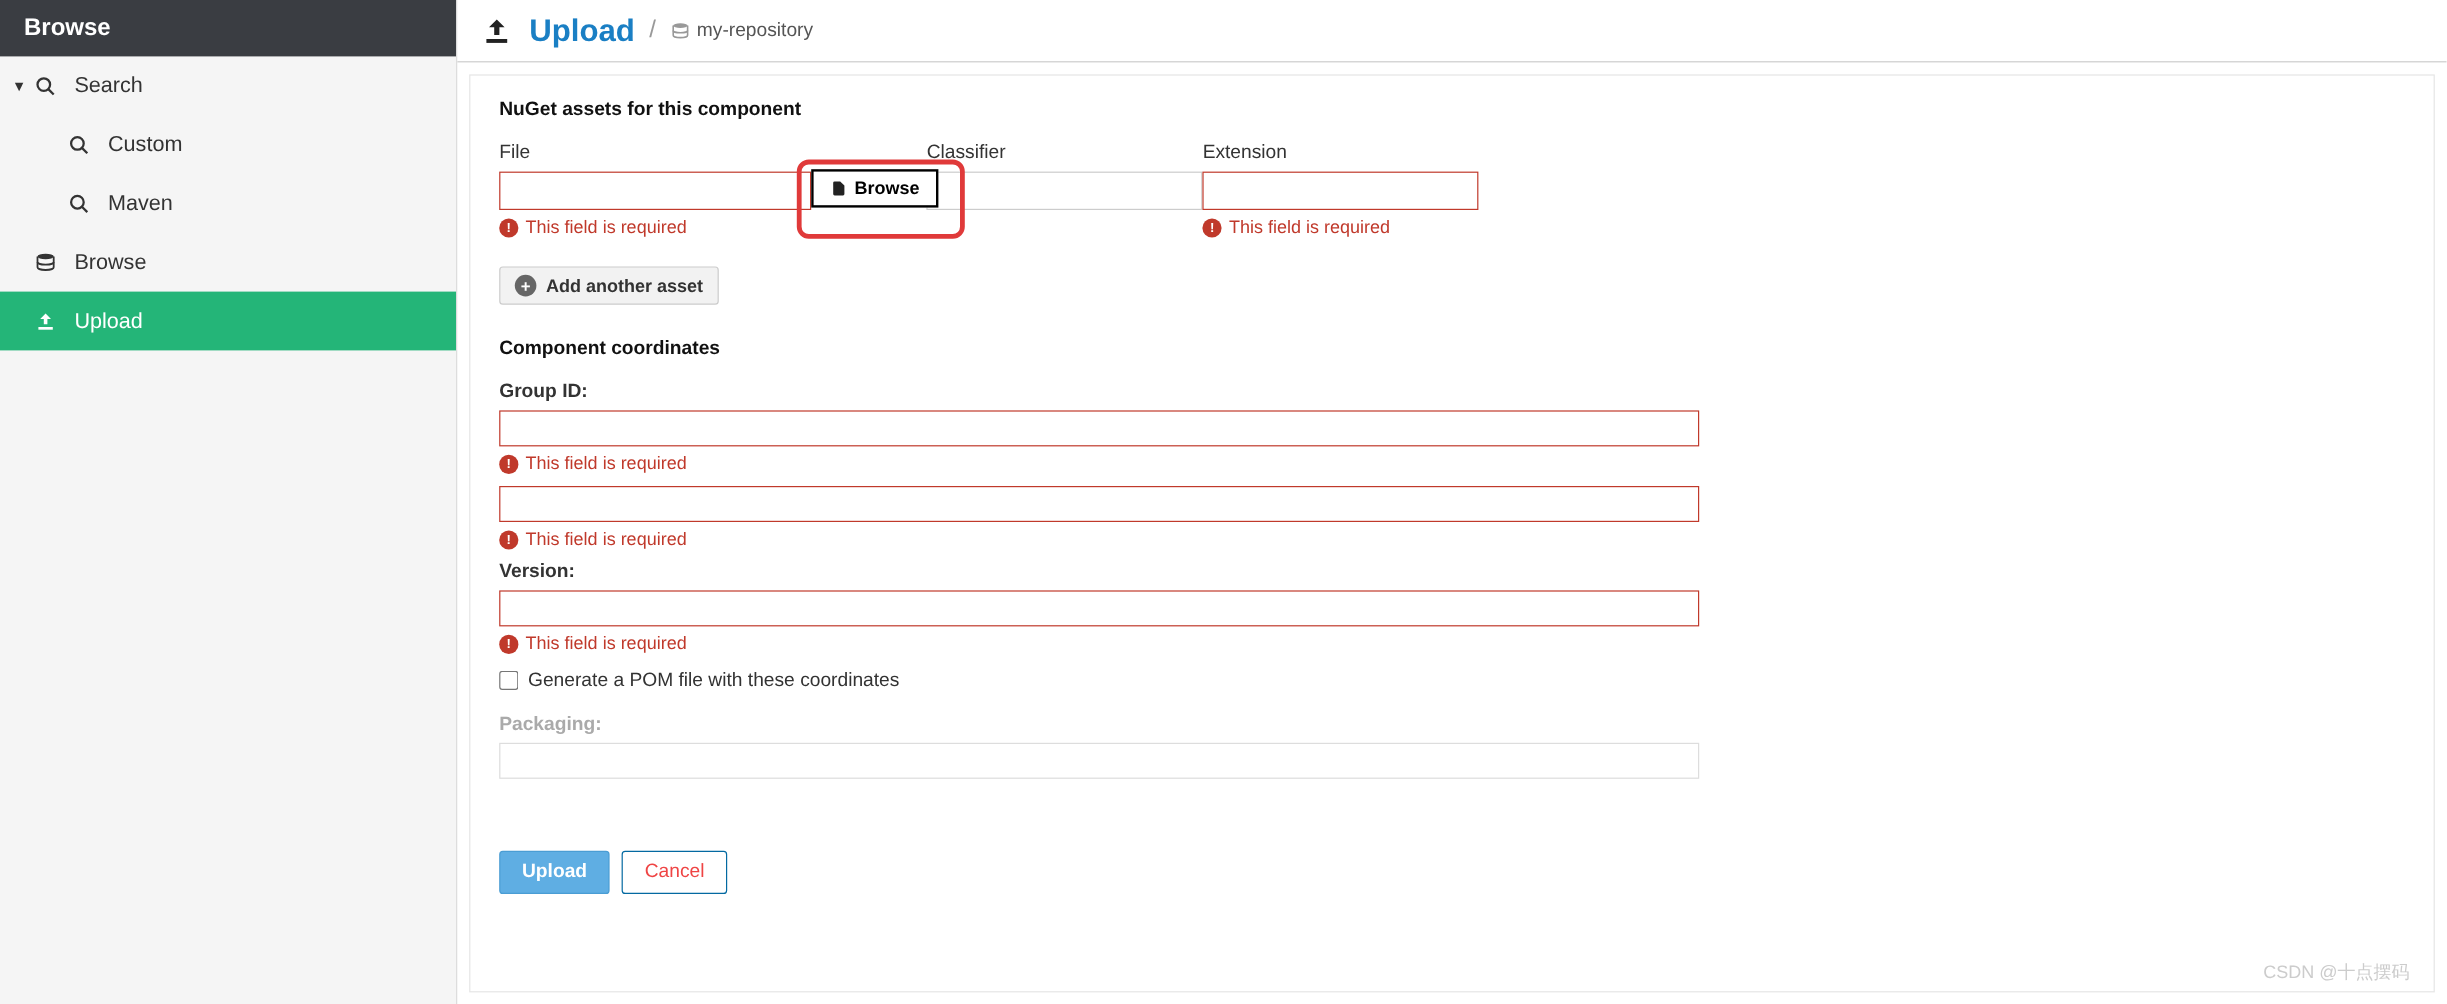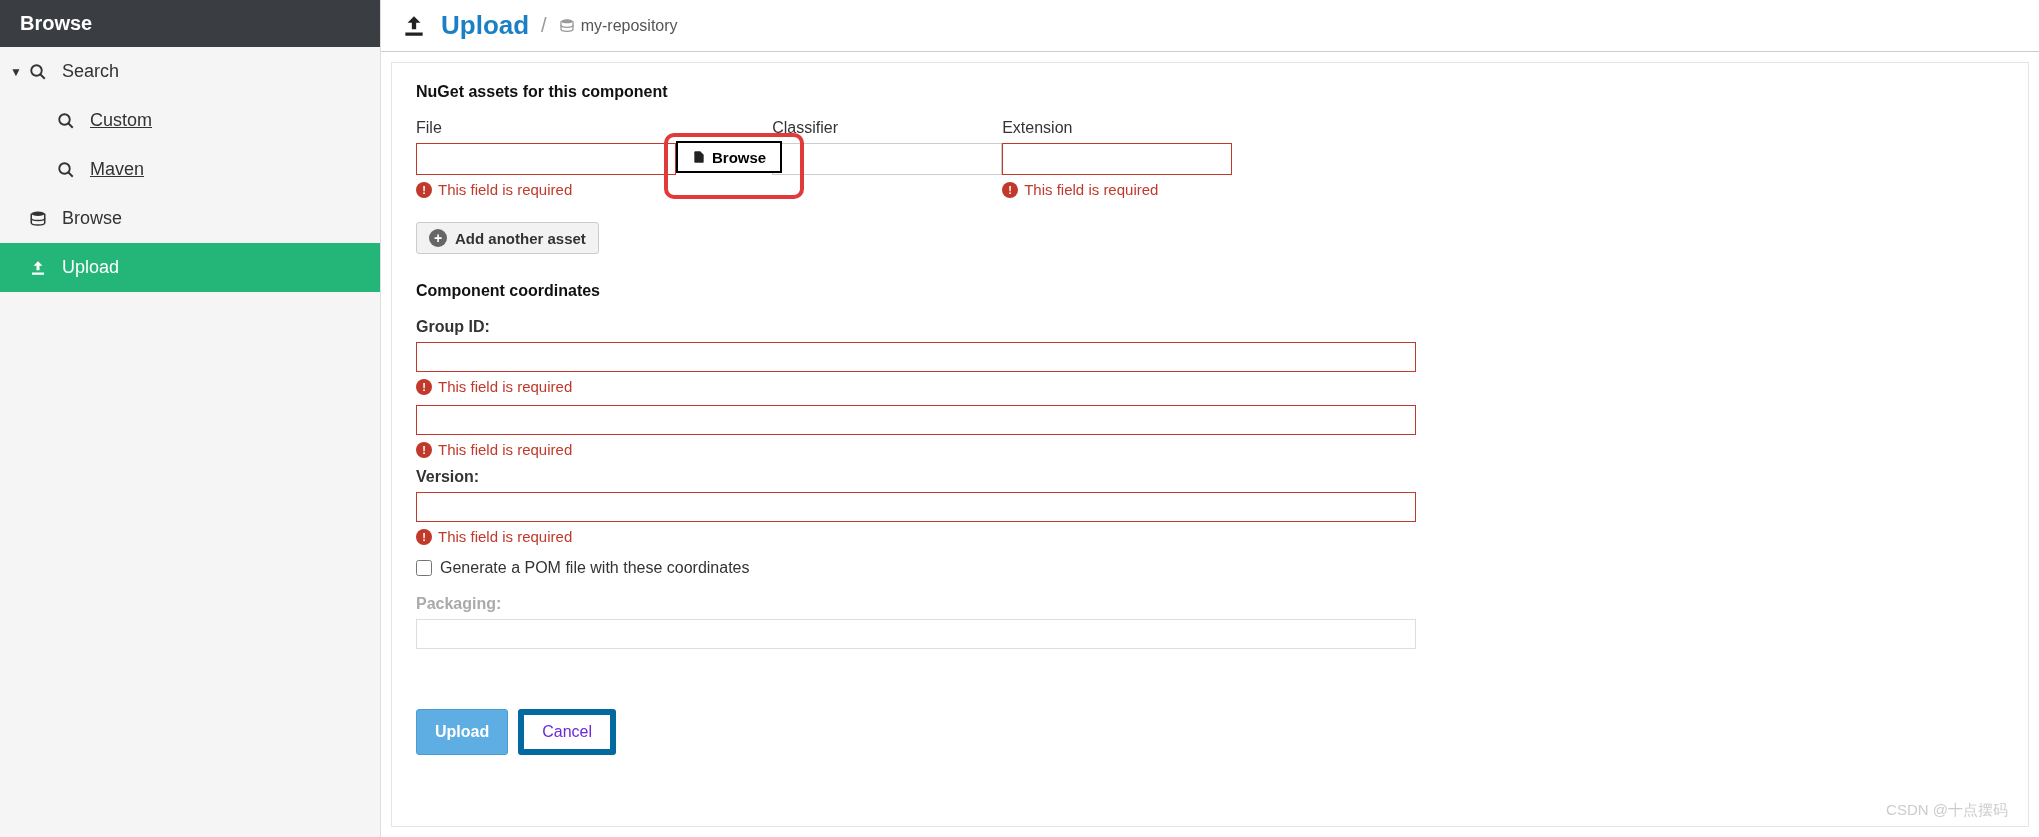--- a/index.html
+++ b/index.html
@@ -5,21 +5,21 @@
     * { box-sizing: border-box; margin: 0; padding: 0; }
     body { font-family: -apple-system, BlinkMacSystemFont, "Segoe UI", Helvetica, Arial, sans-serif; font-size: 14px; color: #333; background: #fff; }
     .container { display: flex; width: 2039px; height: 837px; }
     
     
     .sidebar { width: 381px; background: #f5f5f5; border-right: 1px solid #ddd; }
     .sidebar-header { background: #3a3d42; color: #fff; padding: 12px 20px; font-size: 20px; font-weight: 600; }
     .sidebar-items { padding: 0; }
     .sidebar-item { display: flex; align-items: center; padding: 14px 28px; font-size: 18px; color: #333; cursor: pointer; }
     .sidebar-item.has-caret { padding-left: 10px; }
-    .sidebar-item.indent { padding-left: 56px; text-decoration: underline; }
+    .sidebar-item.indent { padding-left: 56px; }
     .sidebar-item.active { background: #24b578; color: #fff; }
     .sidebar-item .icon { margin-right: 14px; display: inline-flex; align-items: center; justify-content: center; width: 20px; }
     .caret { width: 14px; margin-right: 4px; font-size: 12px; color: #333; }
     
     
     .main { flex: 1; display: flex; flex-direction: column; overflow: hidden; }
     .breadcrumb { display: flex; align-items: center; padding: 10px 20px; border-bottom: 1px solid #ccc; font-size: 22px; }
     .breadcrumb .upload-icon { margin-right: 14px; }
     .breadcrumb .title { color: #1a7fc4; font-weight: 600; font-size: 26px; }
     .breadcrumb .sep { margin: 0 12px; color: #999; font-size: 20px; }
@@ -46,29 +46,29 @@
     .error-icon { width: 16px; height: 16px; background: #c0392b; border-radius: 50%; color: #fff; display: inline-flex; align-items: center; justify-content: center; font-size: 11px; font-weight: bold; }
     
     .add-asset-btn { margin-top: 16px; padding: 6px 12px; background: #f2f2f2; border: 1px solid #ccc; border-radius: 3px; font-size: 15px; font-weight: 600; cursor: pointer; display: inline-flex; align-items: center; gap: 8px; color: #333; }
     .plus-icon { width: 18px; height: 18px; background: #666; border-radius: 50%; color: #fff; display: inline-flex; align-items: center; justify-content: center; font-size: 14px; font-weight: bold; }
     
     .coords-section { margin-top: 28px; }
     .coord-field { margin-bottom: 6px; margin-top: 10px; }
     .coord-label { font-weight: 600; font-size: 16px; margin-bottom: 6px; display: block; }
     .coord-input { width: 1000px; height: 30px; border: 1px solid #c0392b; padding: 4px 8px; font-size: 14px; }
     
-    .checkbox-row { display: flex; align-items: center; gap: 8px; margin-top: 14px; font-size: 16px; }
+    .checkbox-row { display: flex; align-items: flex-start; gap: 8px; margin-top: 14px; font-size: 16px; }
     .checkbox-row input { width: 16px; height: 16px; }
     
     .packaging-label { color: #aaa; font-size: 16px; font-weight: 600; margin-top: 18px; margin-bottom: 6px; display: block; }
     .packaging-input { width: 1000px; height: 30px; border: 1px solid #ddd; padding: 4px 8px; }
     
     .footer-actions { margin-top: 60px; display: flex; gap: 10px; }
     .upload-btn { background: #5faee3; color: #fff; border: 1px solid #4a9dd4; padding: 8px 18px; font-size: 16px; font-weight: 600; border-radius: 3px; cursor: pointer; }
-    .cancel-btn { background: #fff; color: #6d28d9; border: 6px solid #0369a1; padding: 8px 18px; font-size: 16px; border-radius: 3px; cursor: pointer; }
+    .cancel-btn { background: #fff; color: #ef4444; border: 1px solid #0369a1; padding: 8px 18px; font-size: 16px; border-radius: 3px; cursor: pointer; }
     
     .watermark { position: absolute; bottom: 6px; right: 20px; color: #ccc; font-size: 15px; }
     
     svg { display: block; }
   </style>
 </head>
 <body>
 
 <div class="container">
 

